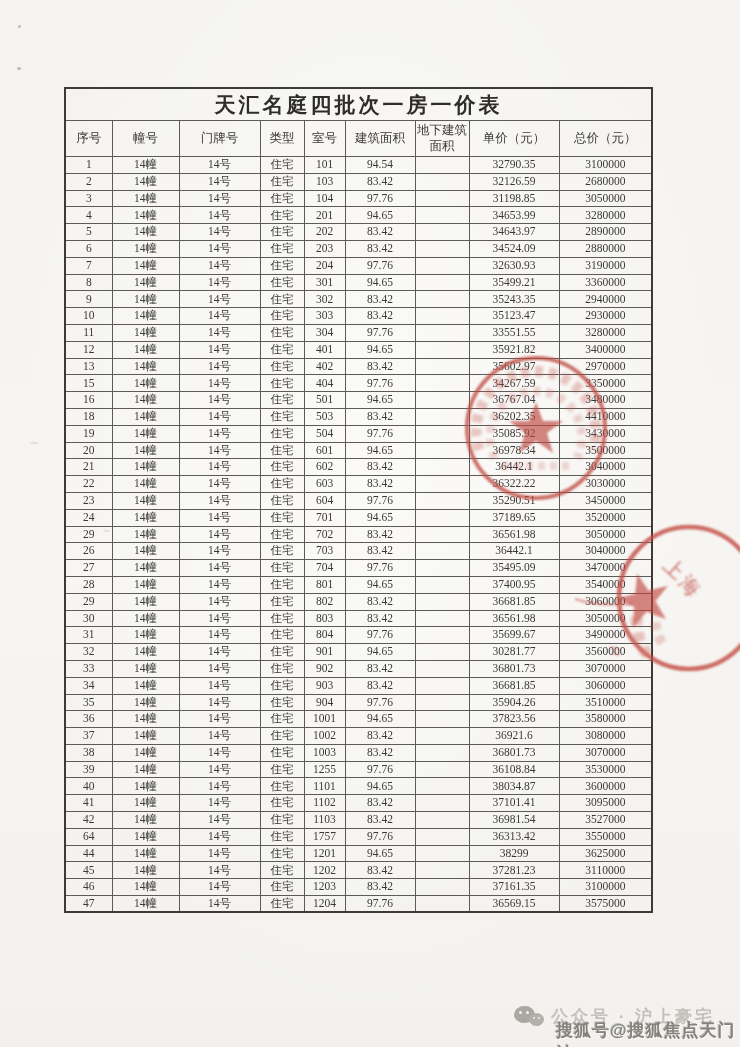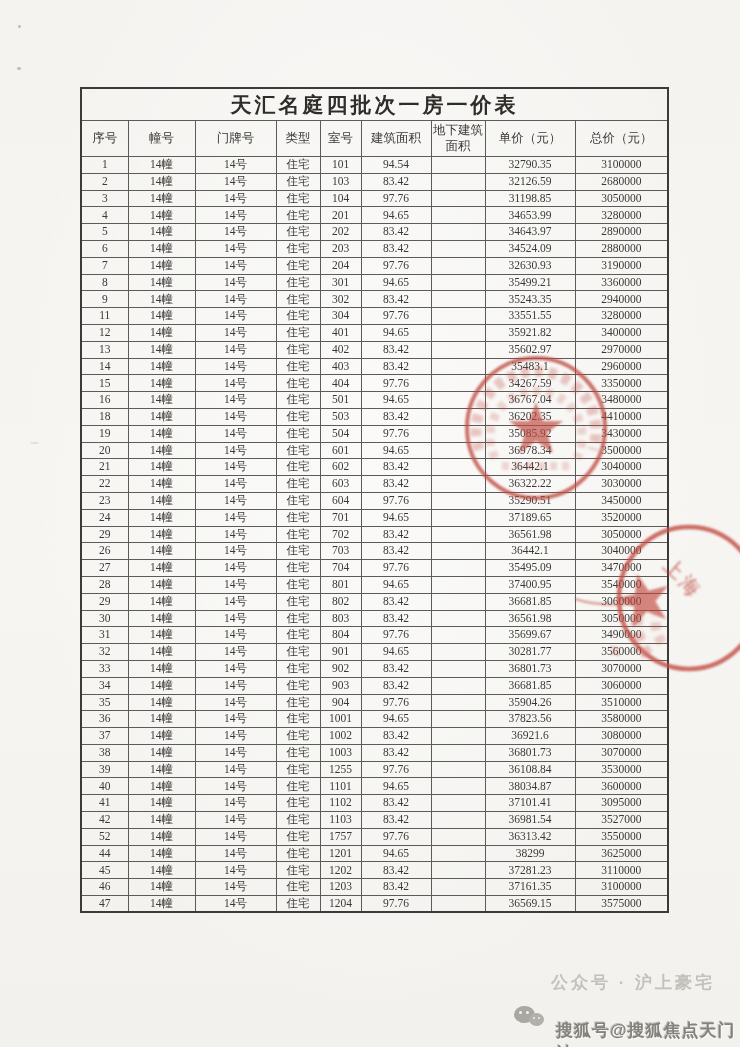--- a/index.html
+++ b/index.html
@@ -7,21 +7,21 @@
   .page{
     position:relative;width:740px;height:1047px;overflow:hidden;
     background:
       radial-gradient(ellipse at 50% 40%, rgba(255,255,255,.55), rgba(0,0,0,0) 70%),
       linear-gradient(180deg,#f4f3f0 0%,#f6f5f2 55%,#f2f1ee 100%);
   }
   .speck{position:absolute;background:#8f8d89;border-radius:50%;opacity:.55;}
 
   
   table.price-table{
-    position:absolute;left:80px;top:87px;width:587px;
+    position:absolute;left:64px;top:87px;width:587px;
     border-collapse:collapse;table-layout:fixed;
     color:#3a3936;
   }
   table.price-table td,table.price-table th{
     border:1px solid #5d5b57;
     padding:0;text-align:center;vertical-align:middle;
     overflow:hidden;white-space:nowrap;
   }
   table.price-table{border:2px solid #3c3b38;}
   .title-cell{
@@ -40,21 +40,21 @@
   .blur2{filter:blur(1.4px);}
 
   
   .wechat-icon{position:absolute;left:514px;top:1006px;width:36px;height:26px;opacity:.8;}
   .bubble-big{position:absolute;left:0;top:0;width:21px;height:17px;background:#98968f;border-radius:50% 50% 48% 48%;}
   .bubble-big:after{content:"";position:absolute;left:3px;bottom:-4px;border:4px solid transparent;border-top-color:#98968f;transform:rotate(18deg);}
   .bubble-small{position:absolute;left:15px;top:7px;width:15px;height:13px;background:#a3a19a;border-radius:50%;}
   .bubble-small:after{content:"";position:absolute;right:2px;bottom:-3px;border:3px solid transparent;border-top-color:#a3a19a;transform:rotate(-20deg);}
   .eye{position:absolute;width:3px;height:3px;background:#f4f3f0;border-radius:50%;}
   .wm-wechat{
-    position:absolute;left:551px;top:971px;font-size:17px;letter-spacing:3px;
+    position:absolute;left:551px;top:1005px;font-size:17px;letter-spacing:3px;
     color:#c3c1bc;font-family:"Liberation Sans","DejaVu Sans",sans-serif;font-weight:bold;
   }
   .wm-sohu{
     position:absolute;left:556px;top:1019px;font-size:17px;letter-spacing:1px;
     color:#84827c;font-family:"Liberation Sans","DejaVu Sans",sans-serif;font-weight:bold;
     text-shadow:1px 1px 0 rgba(250,249,246,.9), -1px -1px 0 rgba(90,88,84,.35);
   }
 </style>
 </head>
 <body>
@@ -188,20 +188,31 @@
           <td>14幢</td>
           <td>14号</td>
           <td>住宅</td>
           <td>302</td>
           <td>83.42</td>
           <td></td>
           <td>35243.35</td>
           <td>2940000</td>
         </tr>
         <tr class="data-row">
+          <td>10</td>
+          <td>14幢</td>
+          <td>14号</td>
+          <td>住宅</td>
+          <td>303</td>
+          <td>83.42</td>
+          <td></td>
+          <td>35123.47</td>
+          <td>2930000</td>
+        </tr>
+        <tr class="data-row">
           <td>11</td>
           <td>14幢</td>
           <td>14号</td>
           <td>住宅</td>
           <td>304</td>
           <td>97.76</td>
           <td></td>
           <td>33551.55</td>
           <td>3280000</td>
         </tr>
@@ -221,31 +232,20 @@
           <td>14幢</td>
           <td>14号</td>
           <td>住宅</td>
           <td>402</td>
           <td>83.42</td>
           <td></td>
           <td>35602.97</td>
           <td>2970000</td>
         </tr>
         <tr class="data-row">
-          <td>14</td>
-          <td>14幢</td>
-          <td>14号</td>
-          <td>住宅</td>
-          <td>403</td>
-          <td>83.42</td>
-          <td></td>
-          <td>35483.1</td>
-          <td>2960000</td>
-        </tr>
-        <tr class="data-row">
           <td>15</td>
           <td>14幢</td>
           <td>14号</td>
           <td>住宅</td>
           <td>404</td>
           <td>97.76</td>
           <td></td>
           <td>34267.59</td>
           <td>3350000</td>
         </tr>
@@ -529,21 +529,21 @@
           <td>14幢</td>
           <td>14号</td>
           <td>住宅</td>
           <td>1103</td>
           <td>83.42</td>
           <td></td>
           <td>36981.54</td>
           <td>3527000</td>
         </tr>
         <tr class="data-row">
-          <td>52</td>
+          <td>64</td>
           <td>14幢</td>
           <td>14号</td>
           <td>住宅</td>
           <td>1757</td>
           <td>97.76</td>
           <td></td>
           <td>36313.42</td>
           <td>3550000</td>
         </tr>
         <tr class="data-row">

